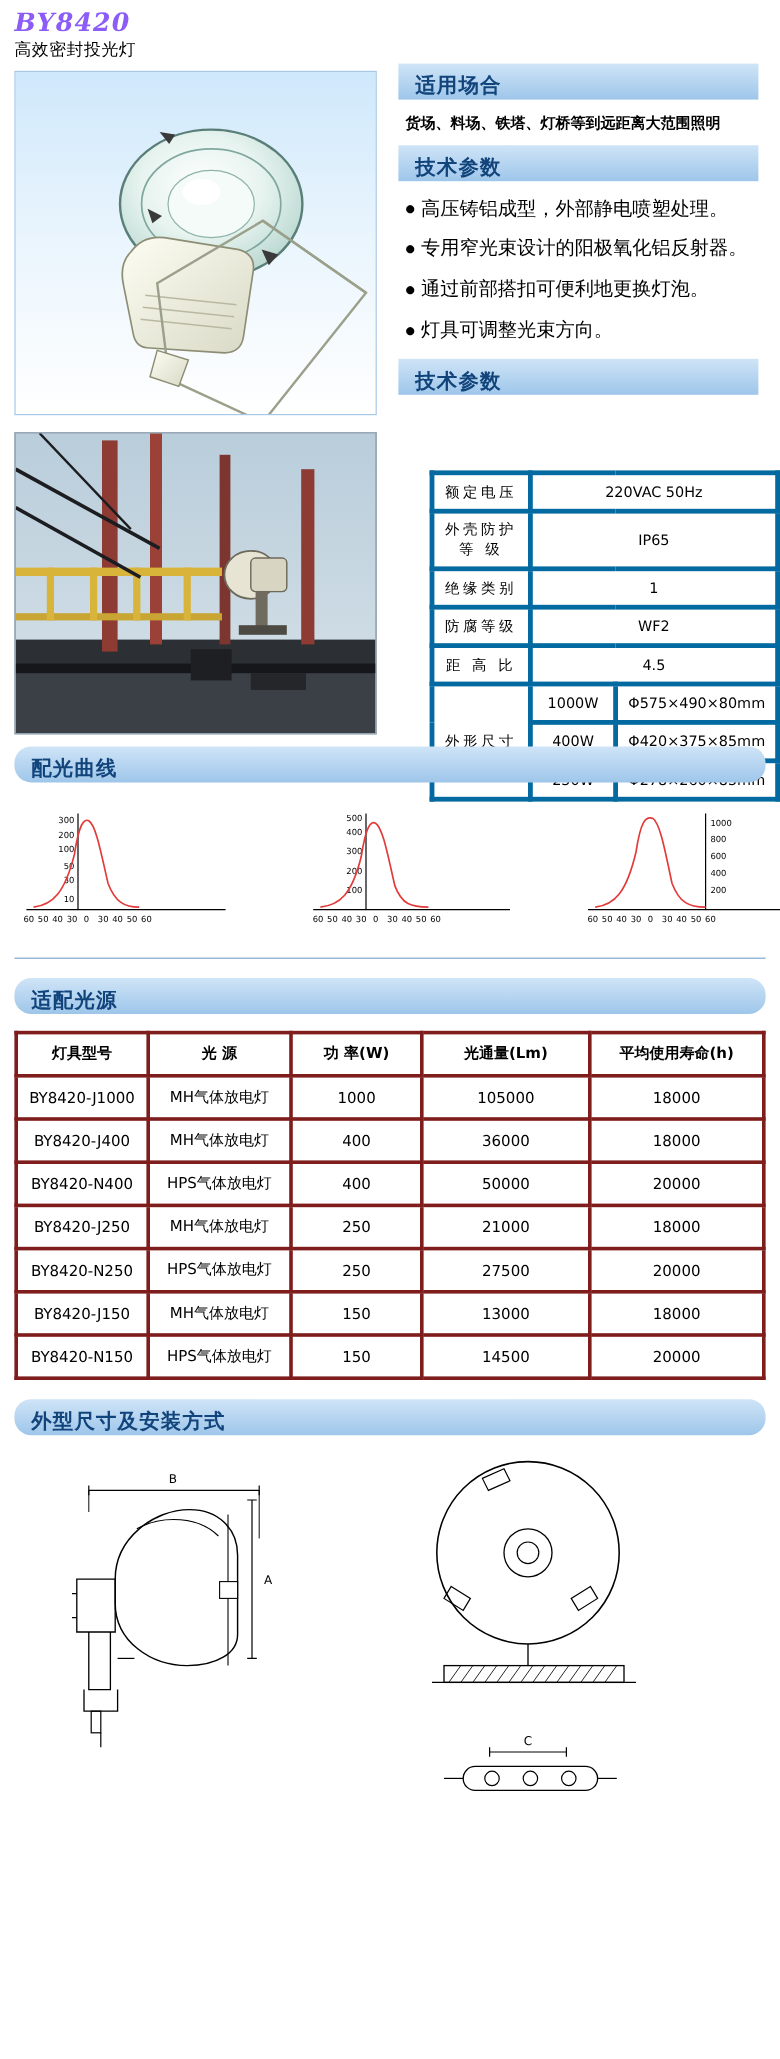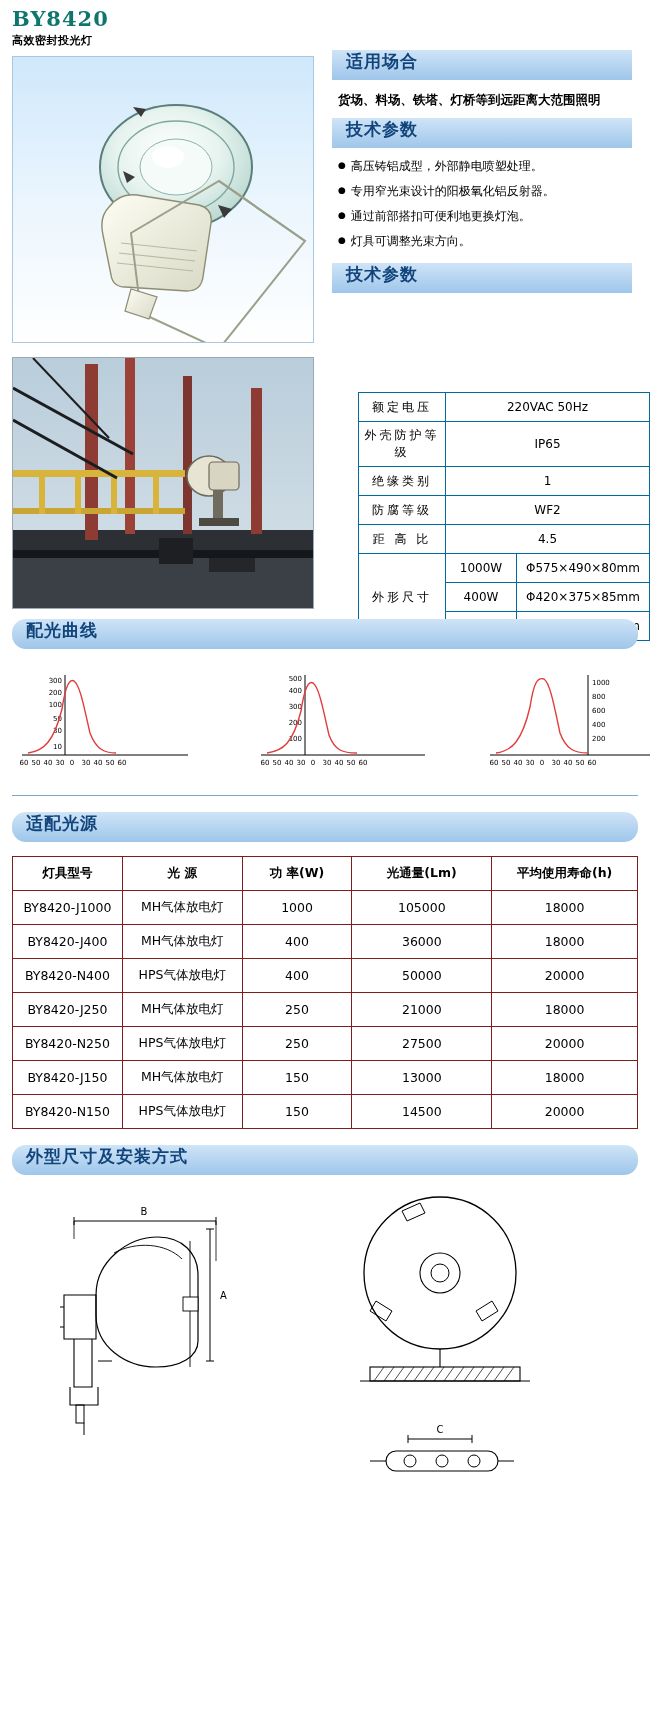--- a/index.html
+++ b/index.html
@@ -9,23 +9,23 @@
     font-family:"DejaVu Sans","Liberation Sans",sans-serif;
     color:#111;
     -webkit-font-smoothing:antialiased;
   }
   .page{position:relative;width:650px;min-height:1716px;overflow:hidden;}
 
   
   .hdr{padding:8px 0 0 12px;}
   .hdr .model{
     font-family:"DejaVu Serif","Liberation Serif",serif;
-    font-weight:bold;font-size:21px;letter-spacing:1px;color:#0f766e;line-height:1.05;
-  }
-  .hdr .subtitle{font-size:11px;color:#000;margin-top:3px;font-weight:bold;letter-spacing:.5px;}
+    font-weight:bold;font-size:21px;letter-spacing:1px;color:#8b5cf6;line-height:1.05;font-style:italic;
+  }
+  .hdr .subtitle{font-size:14px;color:#000;margin-top:3px;font-weight:normal;letter-spacing:.5px;}
 
   
   .top{display:flex;align-items:flex-start;}
   .leftcol{width:330px;}
   .rightcol{width:308px;margin-left:2px;}
 
   
   .photo{
     width:300px;height:285px;margin:8px 0 0 12px;
     border:1px solid #a8c8e8;
@@ -37,54 +37,54 @@
   
   .appphoto{
     width:300px;height:250px;margin:14px 0 0 12px;border:1px solid #9aa9b5;
     overflow:hidden;position:relative;background:#8fa4b5;
   }
 
   
   .bluebar{
     position:relative;height:30px;margin:0 0 0 0;
     background:linear-gradient(#cfe4f7,#9ec6ea);
-    display:flex;align-items:flex-start;
+    display:flex;align-items:flex-end;
   }
   .bluebar .txt{
     font-size:17px;font-weight:bold;color:#12447c;padding-left:14px;letter-spacing:1px;
   }
   .bar-right{width:300px;margin-top:2px;}
   .bar-wide{width:626px;margin:0 0 0 12px;border-radius:14px;}
   .hr-line{height:1px;background:#7fa8cf;width:626px;margin:0 0 0 12px;}
 
   .rtext{font-size:12.5px;line-height:1.9;color:#000;padding:8px 6px 4px 6px;font-weight:bold;}
   .bullets{padding:6px 6px 2px 6px;}
-  .bullets li{list-style:none;font-size:12px;line-height:2.1;color:#000;}
+  .bullets li{list-style:none;font-size:16px;line-height:2.1;color:#000;}
   .bullets li::before{content:"\25CF";font-size:9px;margin-right:5px;vertical-align:2px;}
   ul{margin:0;padding:0;}
 
   
   table{border-collapse:collapse;}
   .spec{margin:10px 0 0 28px;font-size:12px;}
   .spec td{
-    border:1px solid #0369a1;padding:5px 4px;text-align:center;color:#000;height:18px;
+    border:4px solid #0369a1;padding:5px 4px;text-align:center;color:#000;height:18px;
   }
   .spec td.lbl{width:78px;letter-spacing:3px;}
   .spec td.val{width:186px;}
   .spec td.sub{width:62px;}
   .spec td.sub2{width:124px;}
 
   
   .curves{display:flex;justify-content:space-around;align-items:flex-end;padding:14px 10px 8px 10px;gap:43px;}
   .curvebox{width:190px;}
 
   
   .lamps{margin:14px 0 0 12px;font-size:12.5px;width:626px;}
   .lamps th,.lamps td{
-    border:1px solid #7f1d1d;text-align:center;padding:8px 2px;color:#000;font-weight:normal;
+    border:3px solid #7f1d1d;text-align:center;padding:8px 2px;color:#000;font-weight:normal;
   }
   .lamps th{font-weight:bold;}
   .lamps col.c1{width:110px}
   .lamps col.c2{width:120px}
   .lamps col.c3{width:110px}
   .lamps col.c4{width:140px}
   .lamps col.c5{width:146px}
 
   
   .dims{position:relative;height:330px;margin-top:6px;}

